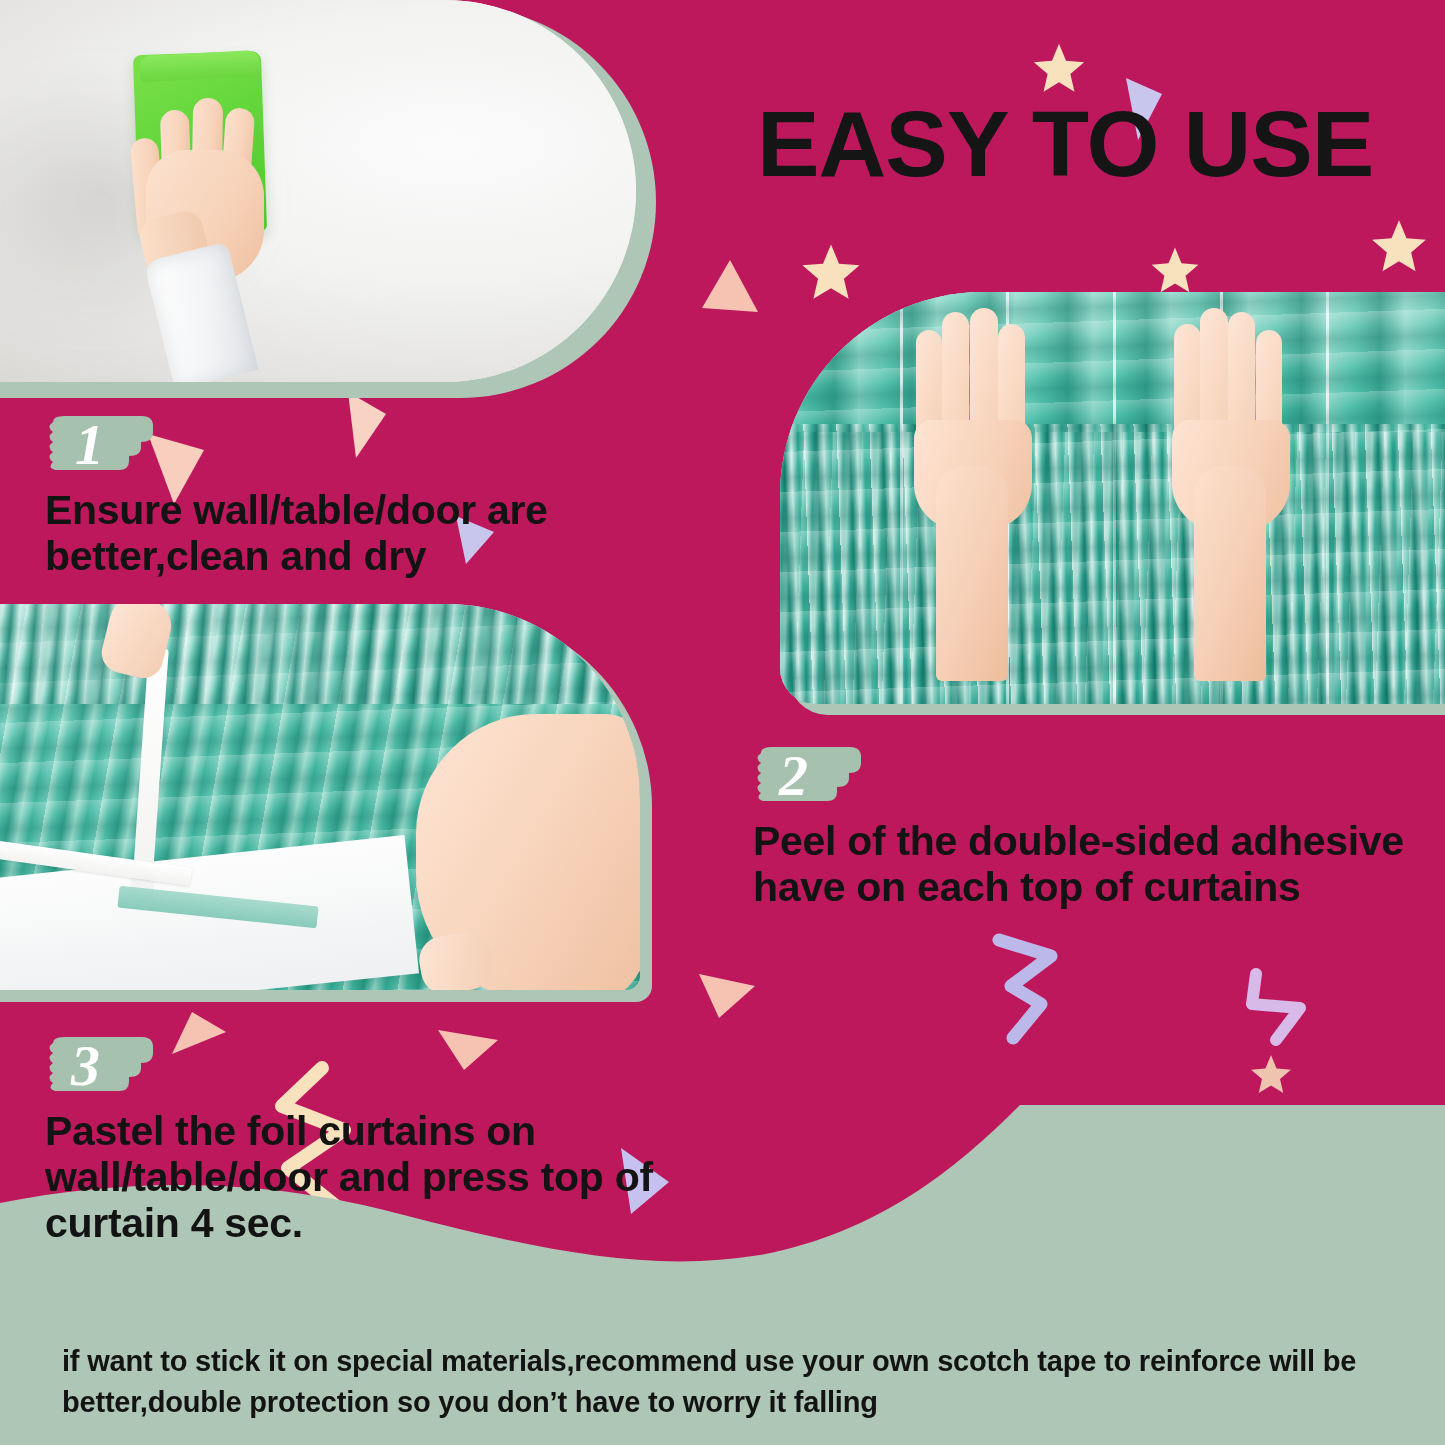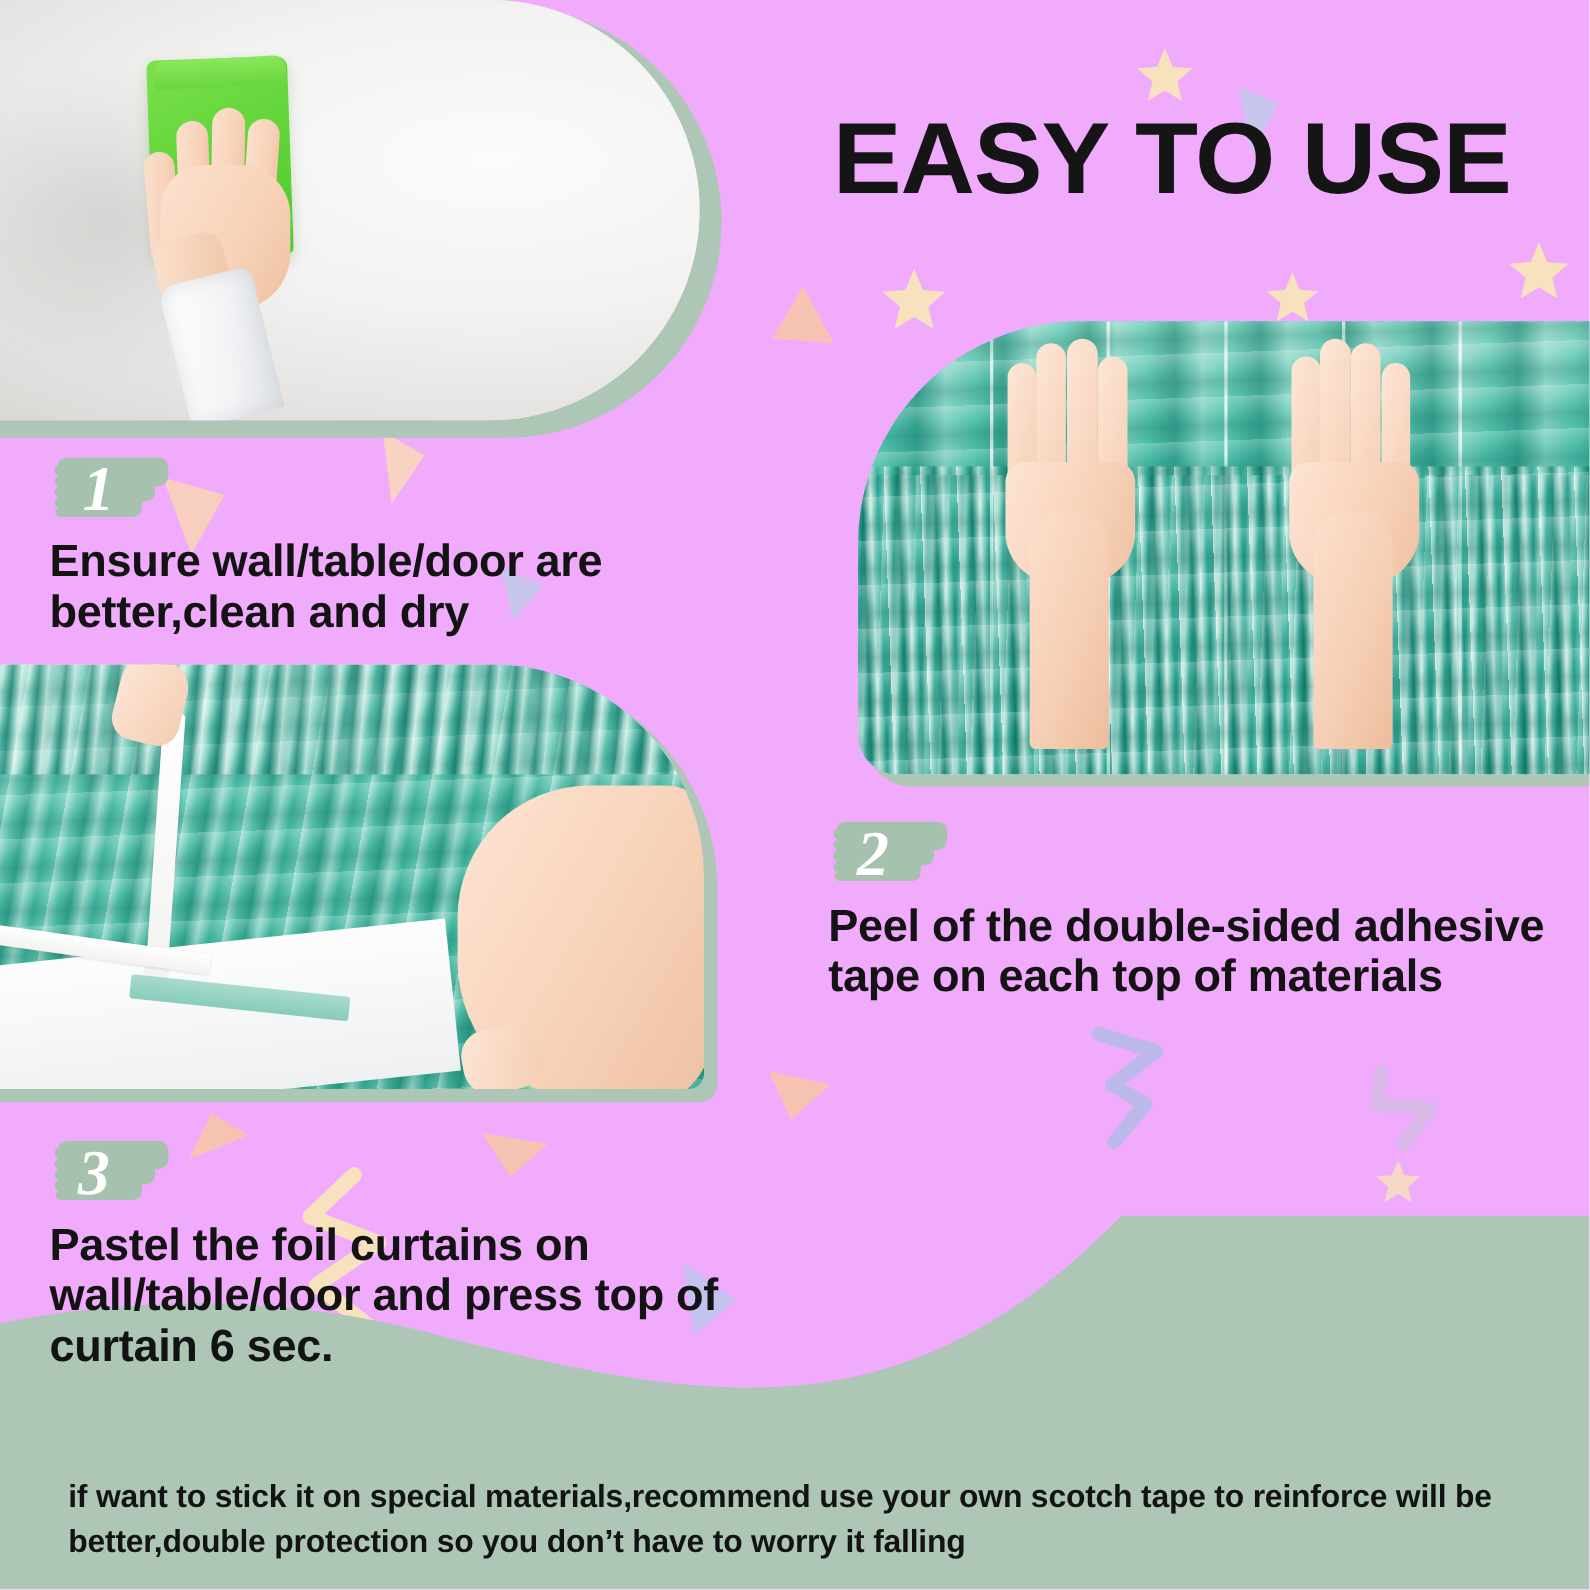--- a/index.html
+++ b/index.html
@@ -4,21 +4,21 @@
 <style>
   html, body {
     margin: 0;
     padding: 0;
     background: #ffffff;
   }
   #page {
     position: relative;
     width: 1445px;
     height: 1445px;
-    background: #f0abfc;
+    background: #be185d;
     overflow: hidden;
     font-family: "Liberation Sans", sans-serif;
   }
 
   
   .confetti { position: absolute; pointer-events: none; }
   .star-svg { display:block; }
   .squiggle-svg { display:block; }
 
   
@@ -483,30 +483,30 @@
 
   <div class="step" id="step2">
     <div class="badge">
       <svg width="112" height="76" viewBox="0 0 112 76">
         <path d="M8 16 q-7 5 0 10 q-7 5 0 10 q-7 5 0 10 q-7 5 0 10 q-6 5 2 8
                  L74 64 q10 0 10 -9 L84 50 q12 0 12 -9 L96 36 q12 0 12 -10 L108 20
                  q0 -10 -11 -10 L19 10 q-11 0 -11 6 Z" fill="#a6c1ae"></path>
         <text x="26" y="58" font-family="Liberation Serif, serif" font-size="58" font-style="italic" font-weight="700" fill="#ffffff">2</text>
       </svg>
     </div>
-    <div class="step-text">Peel of the double-sided adhesive tape on each top of materials</div>
+    <div class="step-text">Peel of the double-sided adhesive have on each top of curtains</div>
   </div>
 
   <div class="step" id="step3">
     <div class="badge">
       <svg width="112" height="76" viewBox="0 0 112 76">
         <path d="M8 16 q-7 5 0 10 q-7 5 0 10 q-7 5 0 10 q-7 5 0 10 q-6 5 2 8
                  L74 64 q10 0 10 -9 L84 50 q12 0 12 -9 L96 36 q12 0 12 -10 L108 20
                  q0 -10 -11 -10 L19 10 q-11 0 -11 6 Z" fill="#a6c1ae"></path>
         <text x="26" y="58" font-family="Liberation Serif, serif" font-size="58" font-style="italic" font-weight="700" fill="#ffffff">3</text>
       </svg>
     </div>
-    <div class="step-text">Pastel the foil curtains on wall/table/door and press top of curtain 6 sec.</div>
+    <div class="step-text">Pastel the foil curtains on wall/table/door and press top of curtain 4 sec.</div>
   </div>
 
   <div id="tips-text">if want to stick it on special materials,recommend use your own scotch tape to reinforce will be better,double protection so you don’t have to worry it falling</div>
 
 </div>
 
 </body></html>

